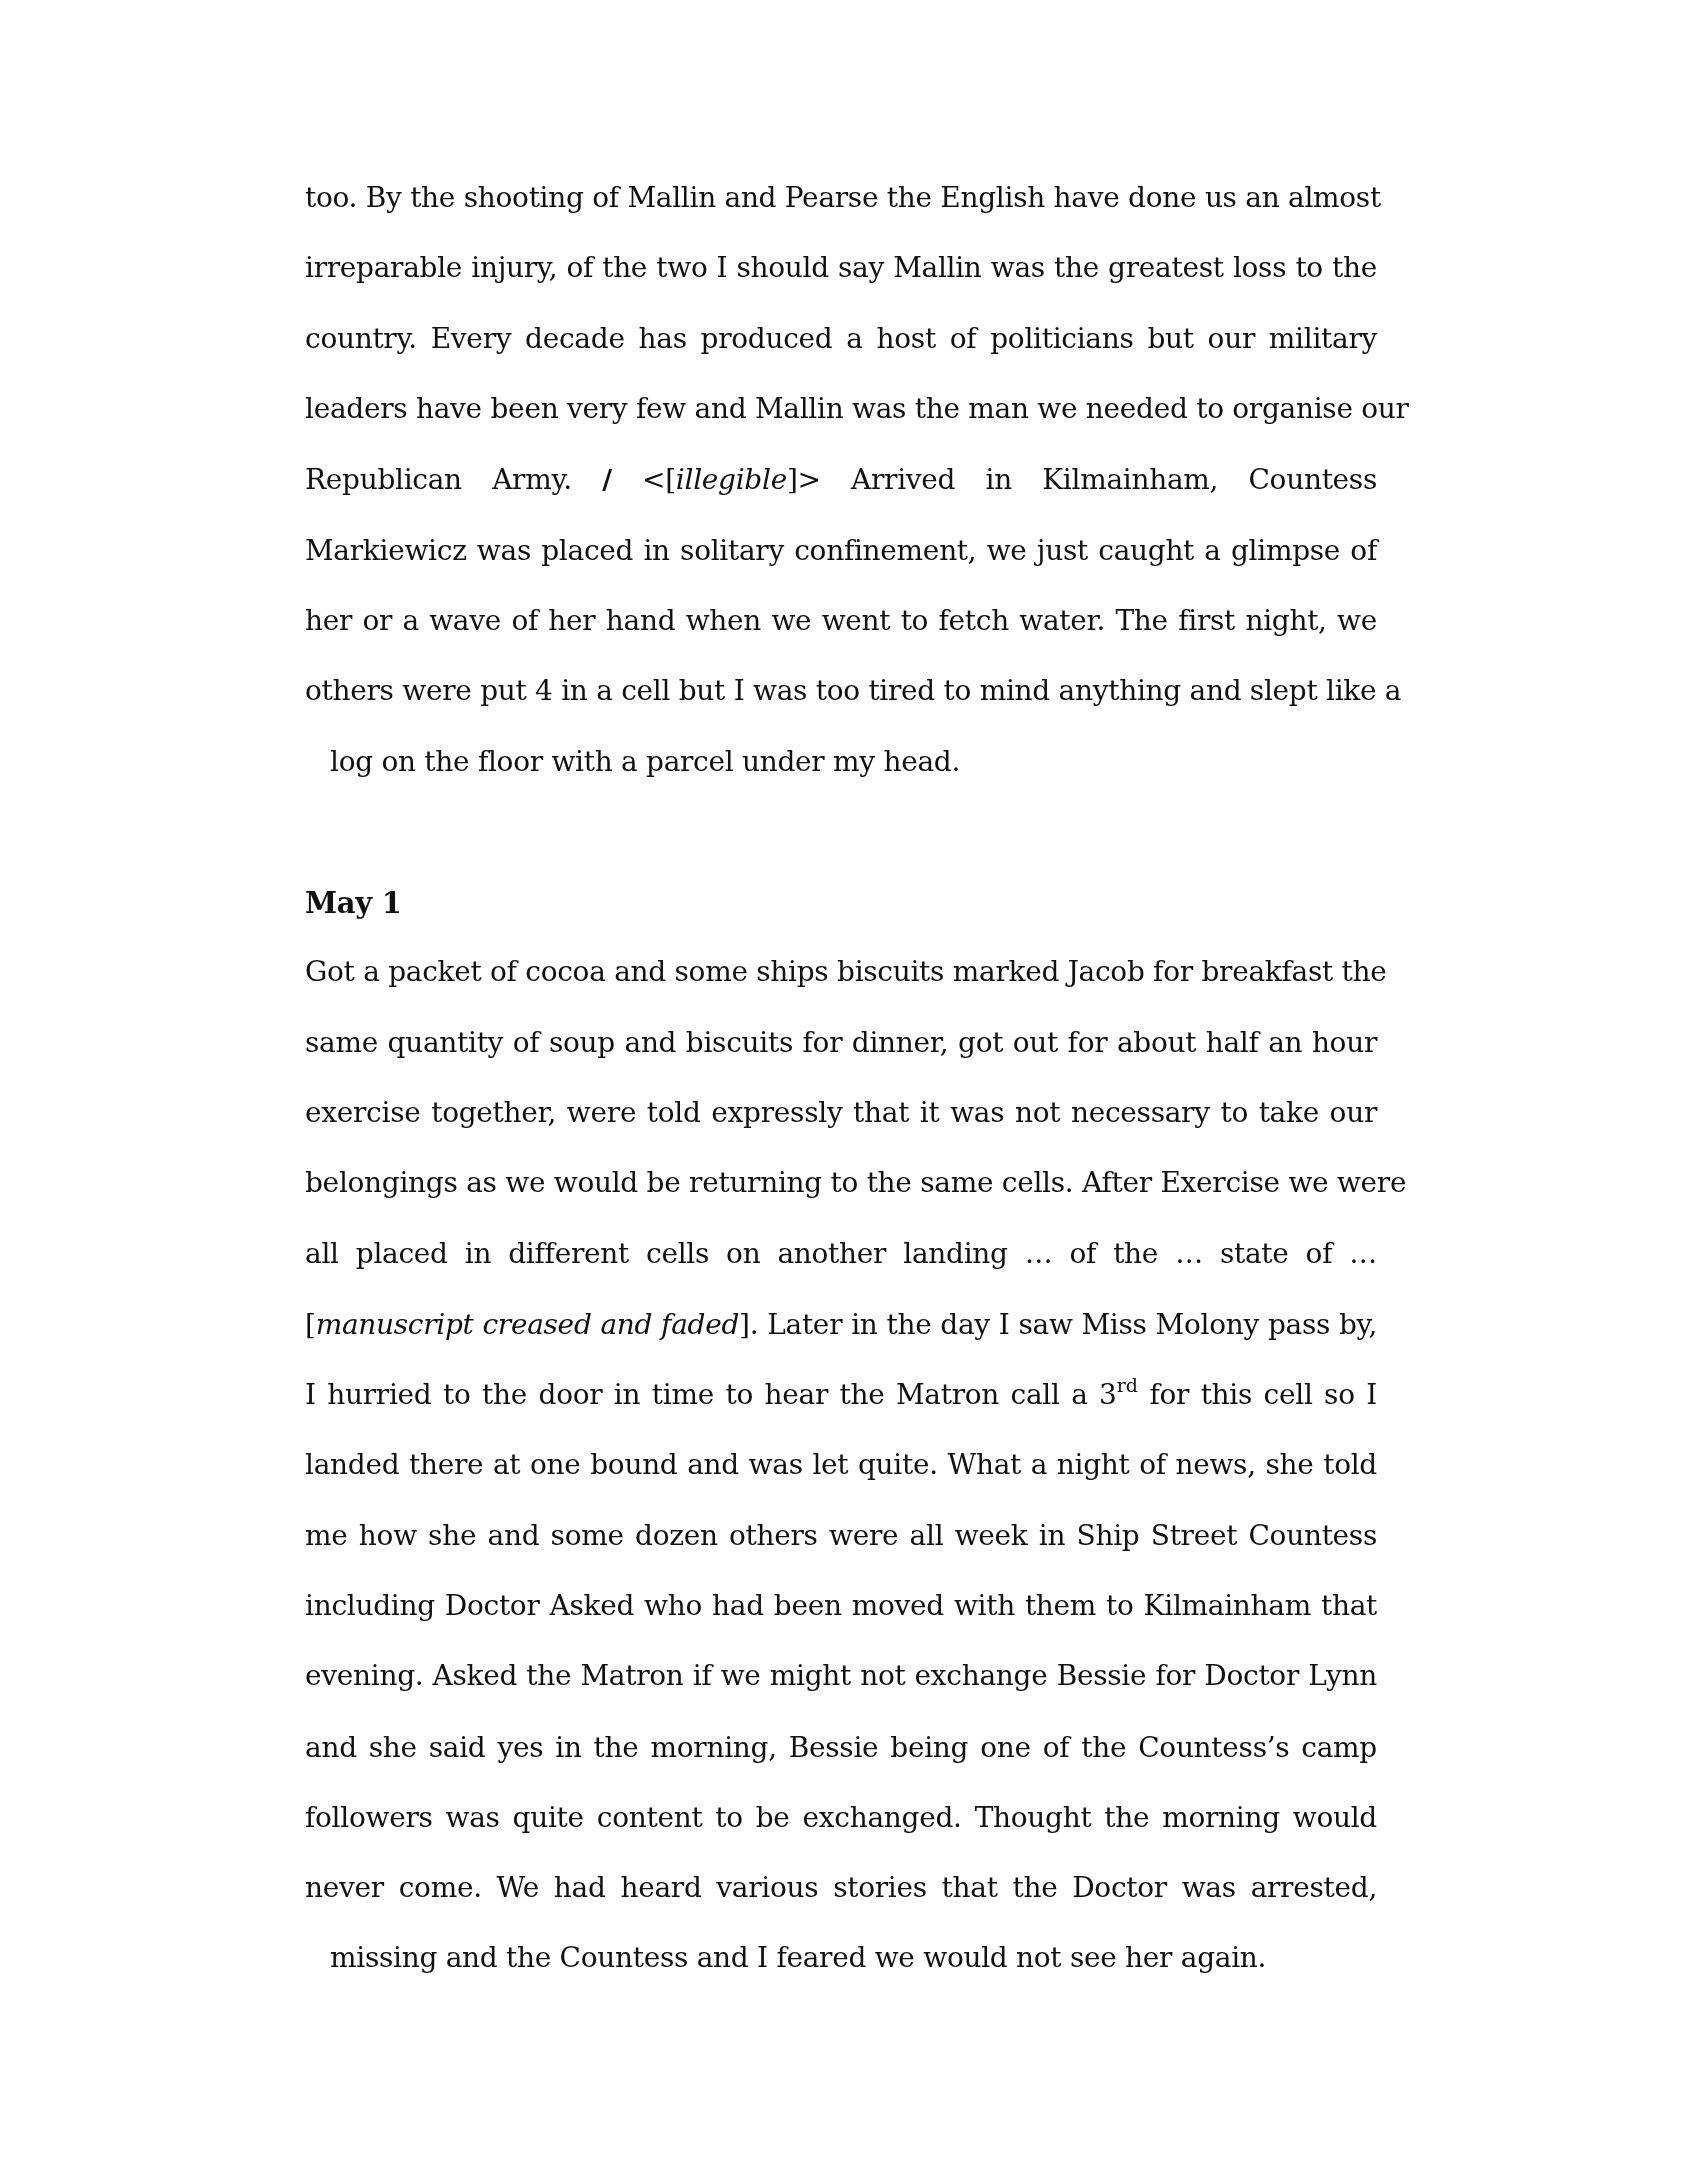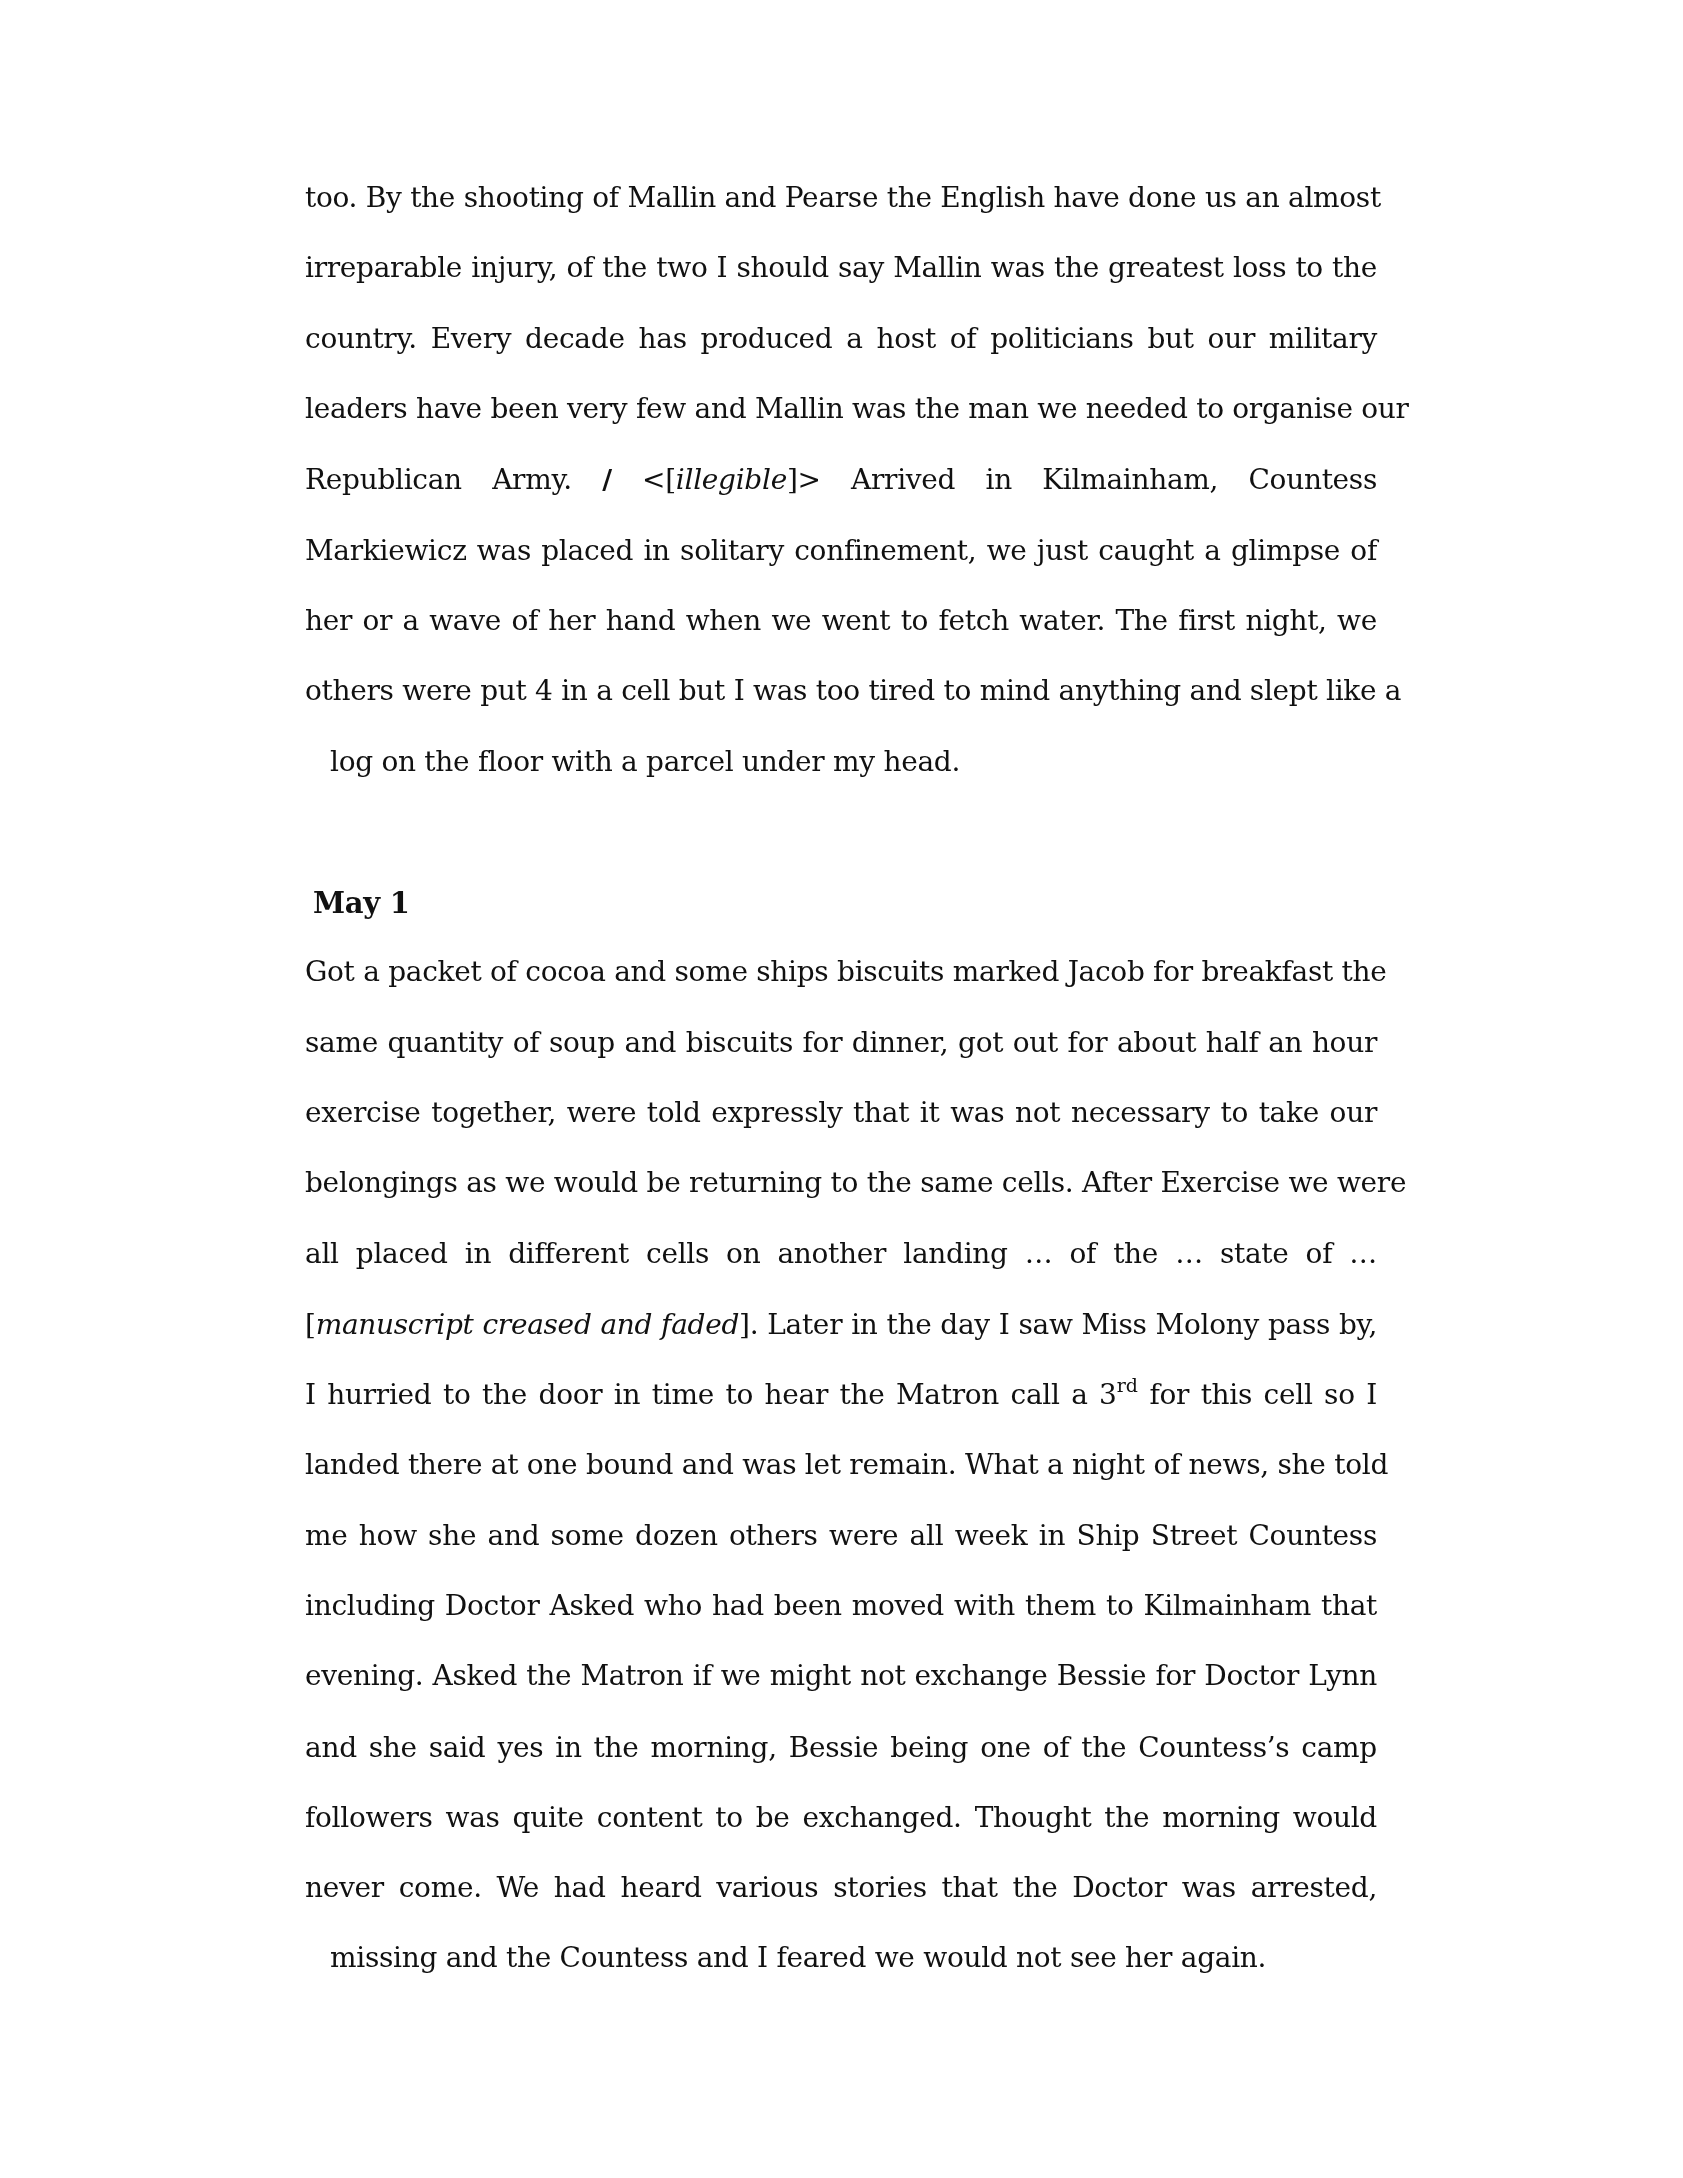--- a/index.html
+++ b/index.html
@@ -33,21 +33,21 @@
       text-align-last: justify;
       letter-spacing: -0.3px;
       word-spacing: 0px;
     }
     .line.last {
       text-align-last: left;
       margin-left: 25px;
     }
     .heading {
       position: absolute;
-      left: 8px;
+      left: 0;
       font-weight: bold;
       font-size: 29px;
       line-height: 40px;
       letter-spacing: -0.3px;
     }
     .it { font-style: italic; }
     .slash {
       font-family: "DejaVu Sans", sans-serif;
       font-weight: bold;
       font-size: 27px;
@@ -89,21 +89,21 @@
     <div class="line" style="top:1023px">same quantity of soup and biscuits for dinner, got out for about half an hour</div>
     <div class="line" style="top:1093px">exercise together, were told expressly that it was not necessary to take our</div>
     <div class="line" style="top:1163px">belongings as we would be returning to the same cells. After Exercise we were</div>
     <div class="line" style="top:1234px">all placed in different cells on another landing … of the … state of …</div>
     <div class="line" style="top:1305px">
       <span>[</span><span class="it">manuscript creased and faded</span><span>].  Later in the day I saw Miss Molony pass by,</span>
     </div>
     <div class="line" style="top:1375px">
       <span>I hurried to the door in time to hear the Matron call a 3</span><sup>rd</sup><span> for this cell so I</span>
     </div>
-    <div class="line" style="top:1445px">landed there at one bound and was let remain.  What a night of news, she told</div>
+    <div class="line" style="top:1445px">landed there at one bound and was let quite.  What a night of news, she told</div>
     <div class="line" style="top:1516px">me how she and some dozen others were all week in Ship Street Countess</div>
     <div class="line" style="top:1586px">including Doctor Asked who had been moved with them to Kilmainham that</div>
     <div class="line" style="top:1656px">evening. Asked the Matron if we might not exchange Bessie for Doctor Lynn</div>
     <div class="line" style="top:1728px">and she said yes in the morning, Bessie being one of the Countess’s camp</div>
     <div class="line" style="top:1798px">followers was quite content to be exchanged. Thought the morning would</div>
     <div class="line" style="top:1868px">never come. We had heard various stories that the Doctor was arrested,</div>
     <div class="line last" style="top:1938px">missing and the Countess and I feared we would not see her again.</div>
   </div>
 
 </div>

